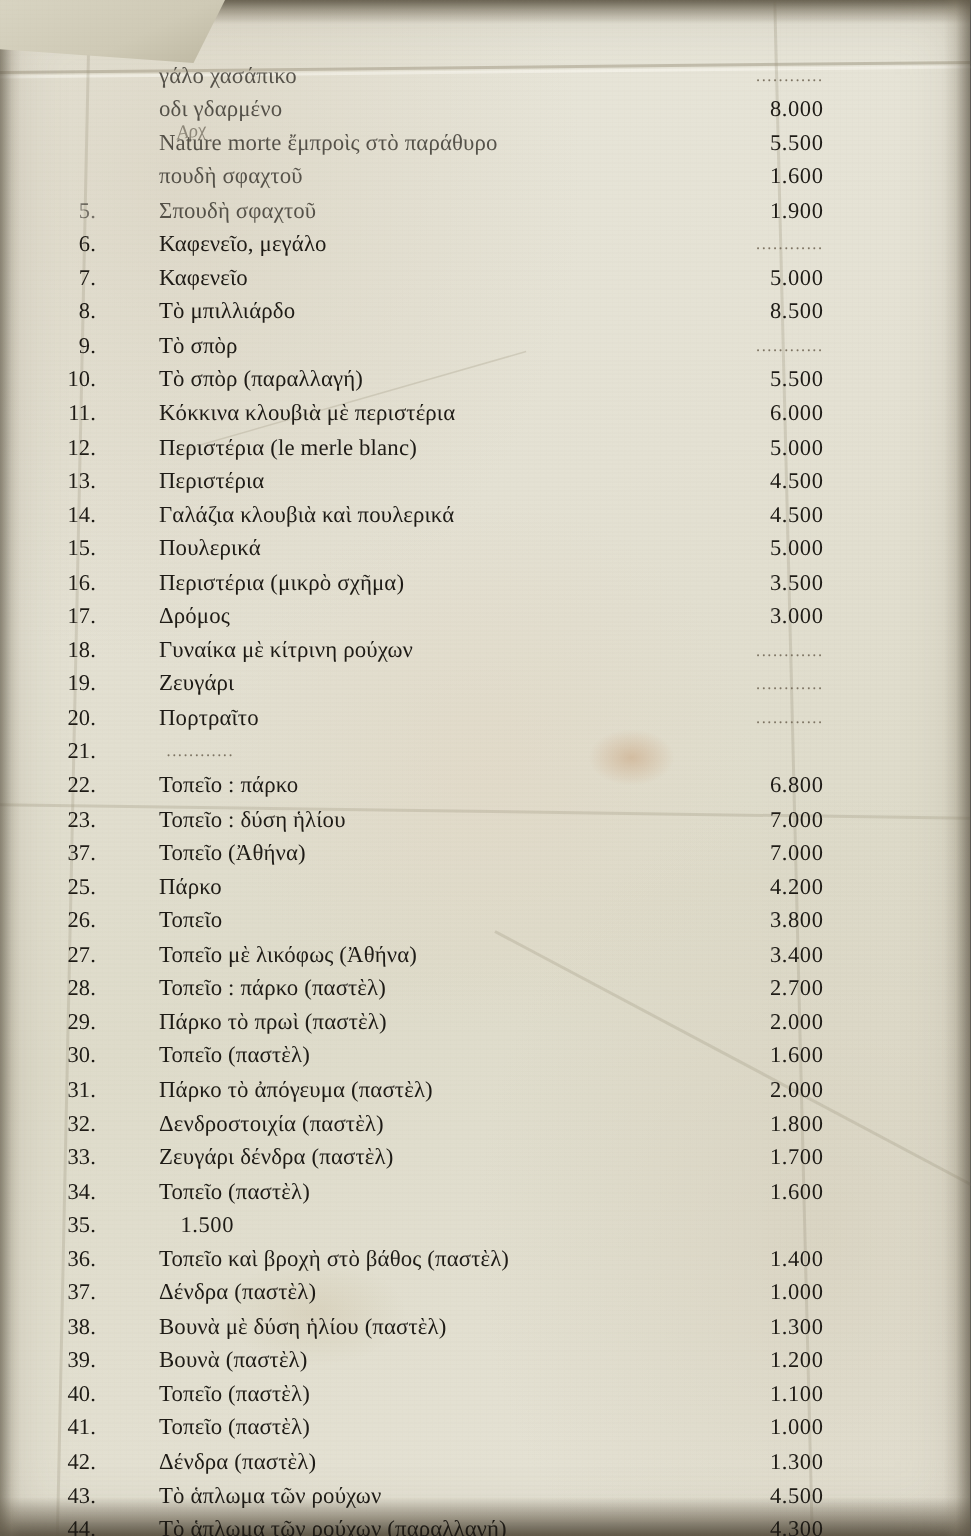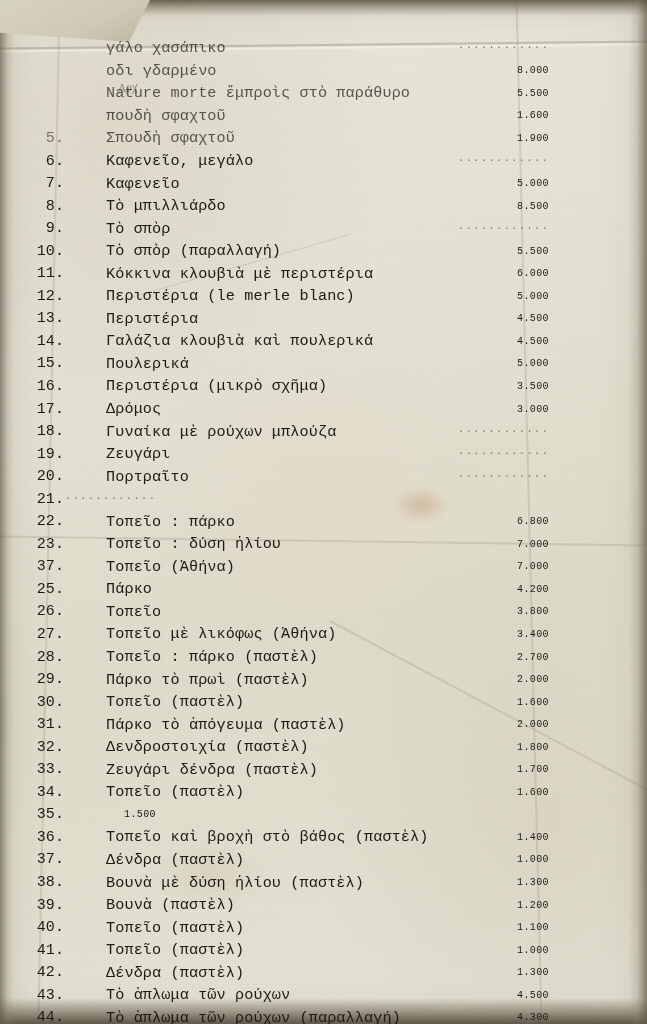--- a/index.html
+++ b/index.html
@@ -125,26 +125,25 @@
     left: 0;
     top: 0;
     width: 647px;
     z-index: 9;
     color: #1d1a15;
   }
 
   .row {
     position: relative;
     display: flex;
-    align-items: center;
+    align-items: flex-end;
     height: 22.55px;
     font-size: 15.2px;
     letter-spacing: 0.1px;
     white-space: nowrap;
-    font-family: Liberation Mono, monospace;
   }
 
   .num {
     width: 64px;
     text-align: right;
     padding-right: 0;
     flex: 0 0 64px;
     font-size: 15px;
   }
 
@@ -153,21 +152,21 @@
     padding-left: 42px;
     overflow: hidden;
     text-overflow: clip;
   }
 
   .price {
     flex: 0 0 92px;
     width: 92px;
     text-align: right;
     padding-right: 98px;
-    font-size: 10px;
+    font-size: 15px;
     letter-spacing: 0.4px;
   }
 
   .price.blank {
     color: #7d7463;
     font-size: 11px;
     letter-spacing: 1px;
     position: relative;
     top: -3px;
   }
@@ -293,21 +292,21 @@
         <span class="title">Περιστέρια (μικρὸ σχῆμα)</span>
         <span class="price">3.500</span>
       </div>
       <div class="row">
         <span class="num">17.</span>
         <span class="title">Δρόμος</span>
         <span class="price">3.000</span>
       </div>
       <div class="row">
         <span class="num">18.</span>
-        <span class="title">Γυναίκα μὲ ρούχων μπλούζα</span>
+        <span class="title">Γυναίκα μὲ κίτρινη ρούχων</span>
         <span class="price blank">............</span>
       </div>
       <div class="row">
         <span class="num">19.</span>
         <span class="title">Ζευγάρι</span>
         <span class="price blank">............</span>
       </div>
       <div class="row">
         <span class="num">20.</span>
         <span class="title">Πορτραῖτο</span>

